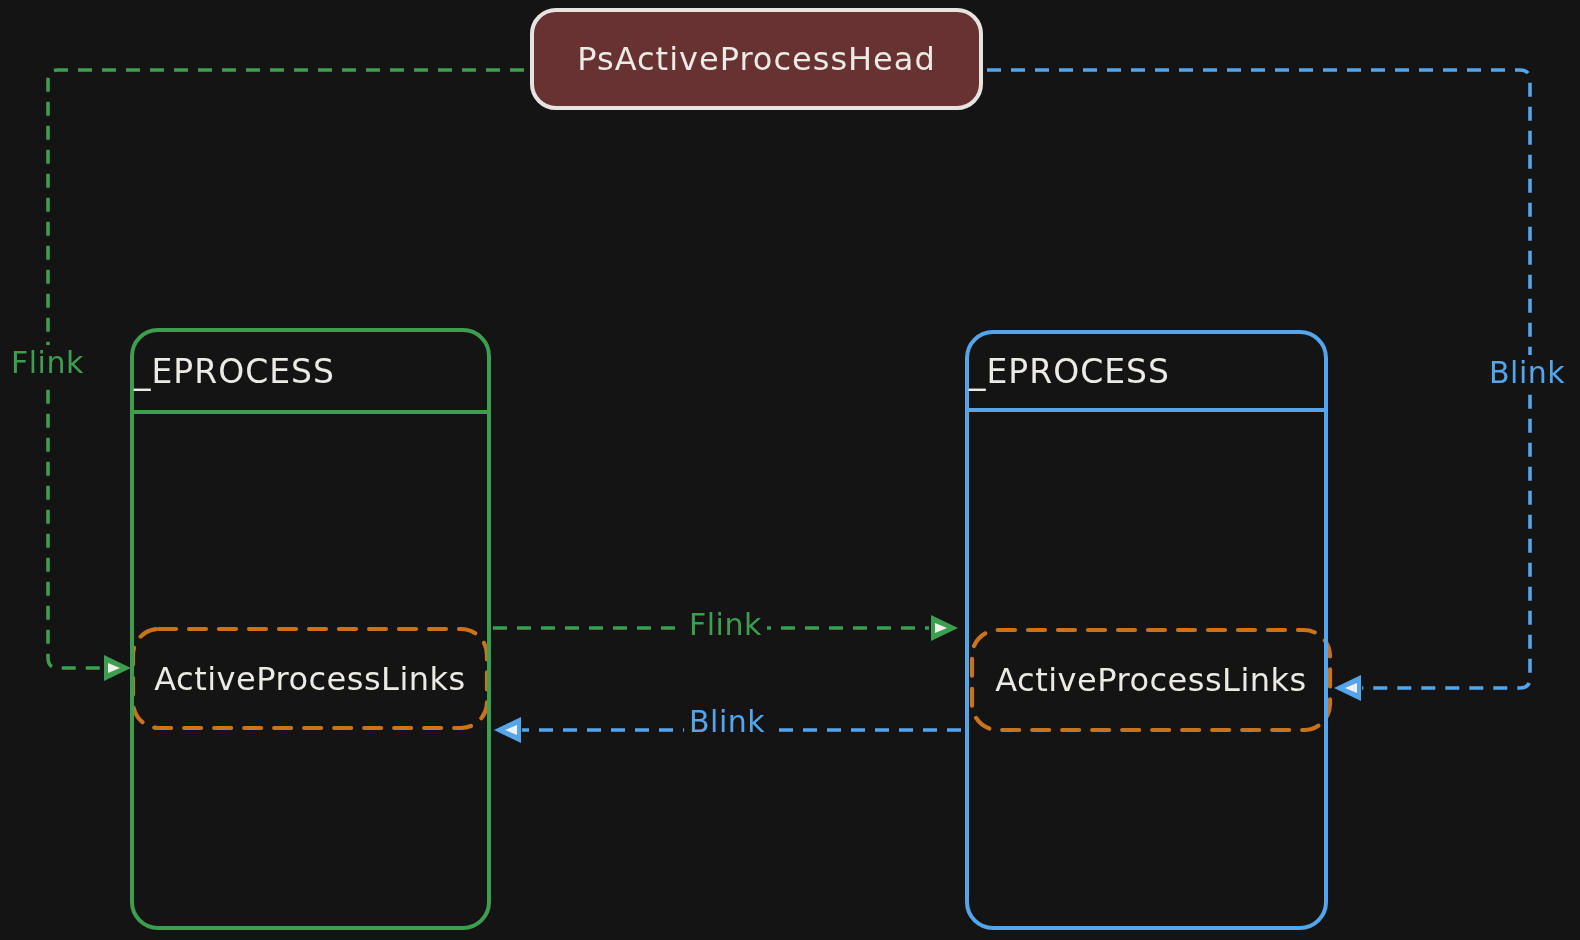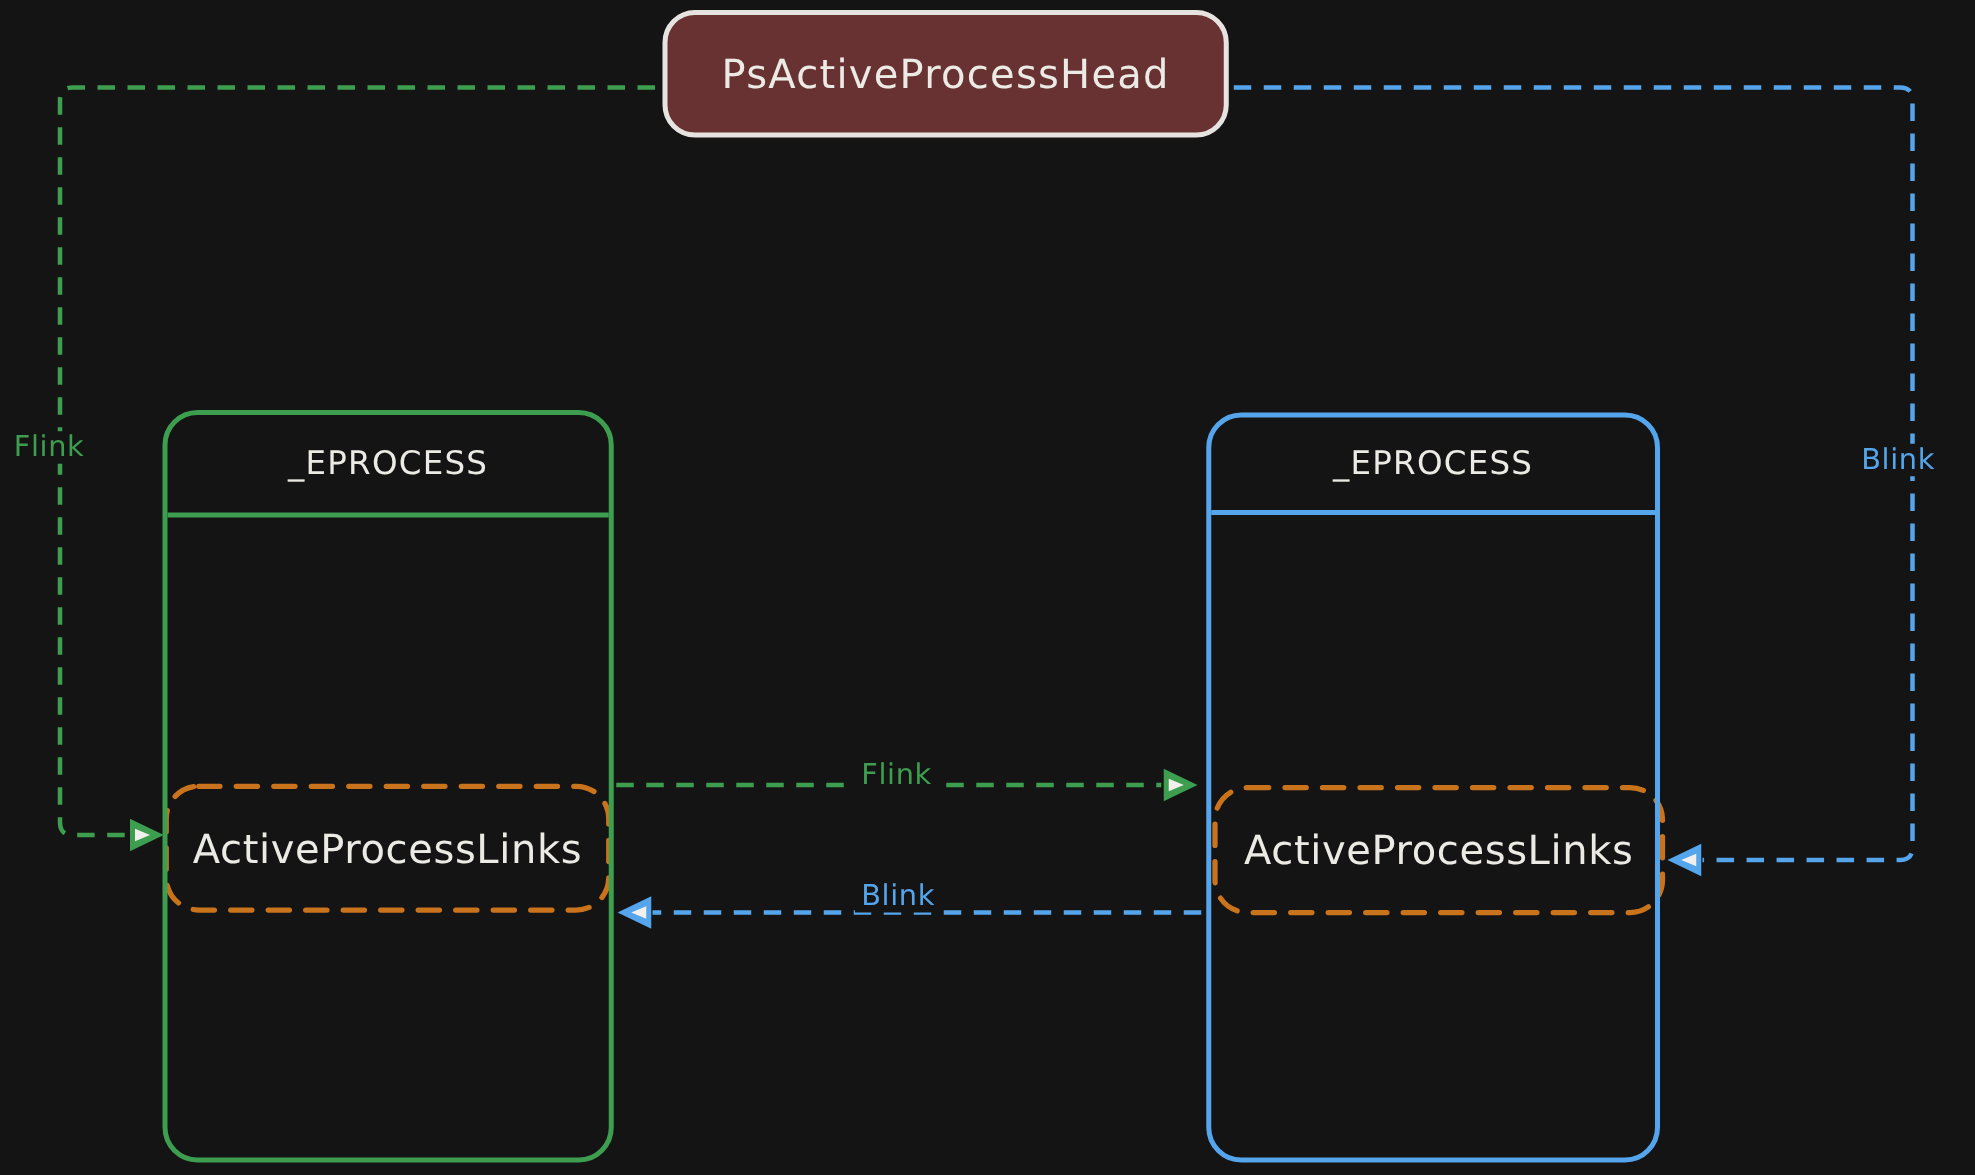--- a/index.html
+++ b/index.html
@@ -31,35 +31,35 @@
     box-sizing:border-box;background:var(--maroon-fill);
     border:4px solid var(--border-light);border-radius:26px;
     display:flex;align-items:center;justify-content:center;
     color:var(--text);font-size:32px;letter-spacing:1px;
   }
   .eprocess{position:absolute;box-sizing:border-box;border:4px solid;border-radius:28px;background:transparent;}
   .eprocess.left{left:130px;top:328px;width:361px;height:602px;border-color:var(--green);}
   .eprocess.right{left:965px;top:330px;width:363px;height:600px;border-color:var(--blue);}
   .eprocess .header{
     box-sizing:border-box;border-bottom:4px solid;
-    display:flex;align-items:center;justify-content:center;
-    color:var(--text);font-size:26px;letter-spacing:1px;
+    display:flex;align-items:center;
+    color:var(--text);font-size:33px;letter-spacing:1px;
   }
   .eprocess.left .header{height:82px;border-color:var(--green);}
   .eprocess.right .header{height:78px;border-color:var(--blue);}
 
   .links-label{
     position:absolute;display:flex;align-items:center;justify-content:center;
     color:var(--text);font-size:32px;letter-spacing:0.5px;white-space:nowrap;
   }
   .links-label.left{left:133px;top:629px;width:354px;height:99px;}
   .links-label.right{left:972px;top:630px;width:358px;height:100px;}
 
   .edge-label{
-    position:absolute;font-size:23px;letter-spacing:0.5px;
+    position:absolute;font-size:30px;letter-spacing:0.5px;
     background:var(--background);padding:0 5px;white-space:nowrap;
   }
   .edge-label.green{color:var(--green);}
   .edge-label.blue{color:var(--blue);}
   #flink-head-label{left:6px;top:345px;}
   #blink-head-label{left:1484px;top:355px;}
   #flink-mid-label{left:684px;top:607px;}
   #blink-mid-label{left:684px;top:704px;}
 </style>
 </head>

